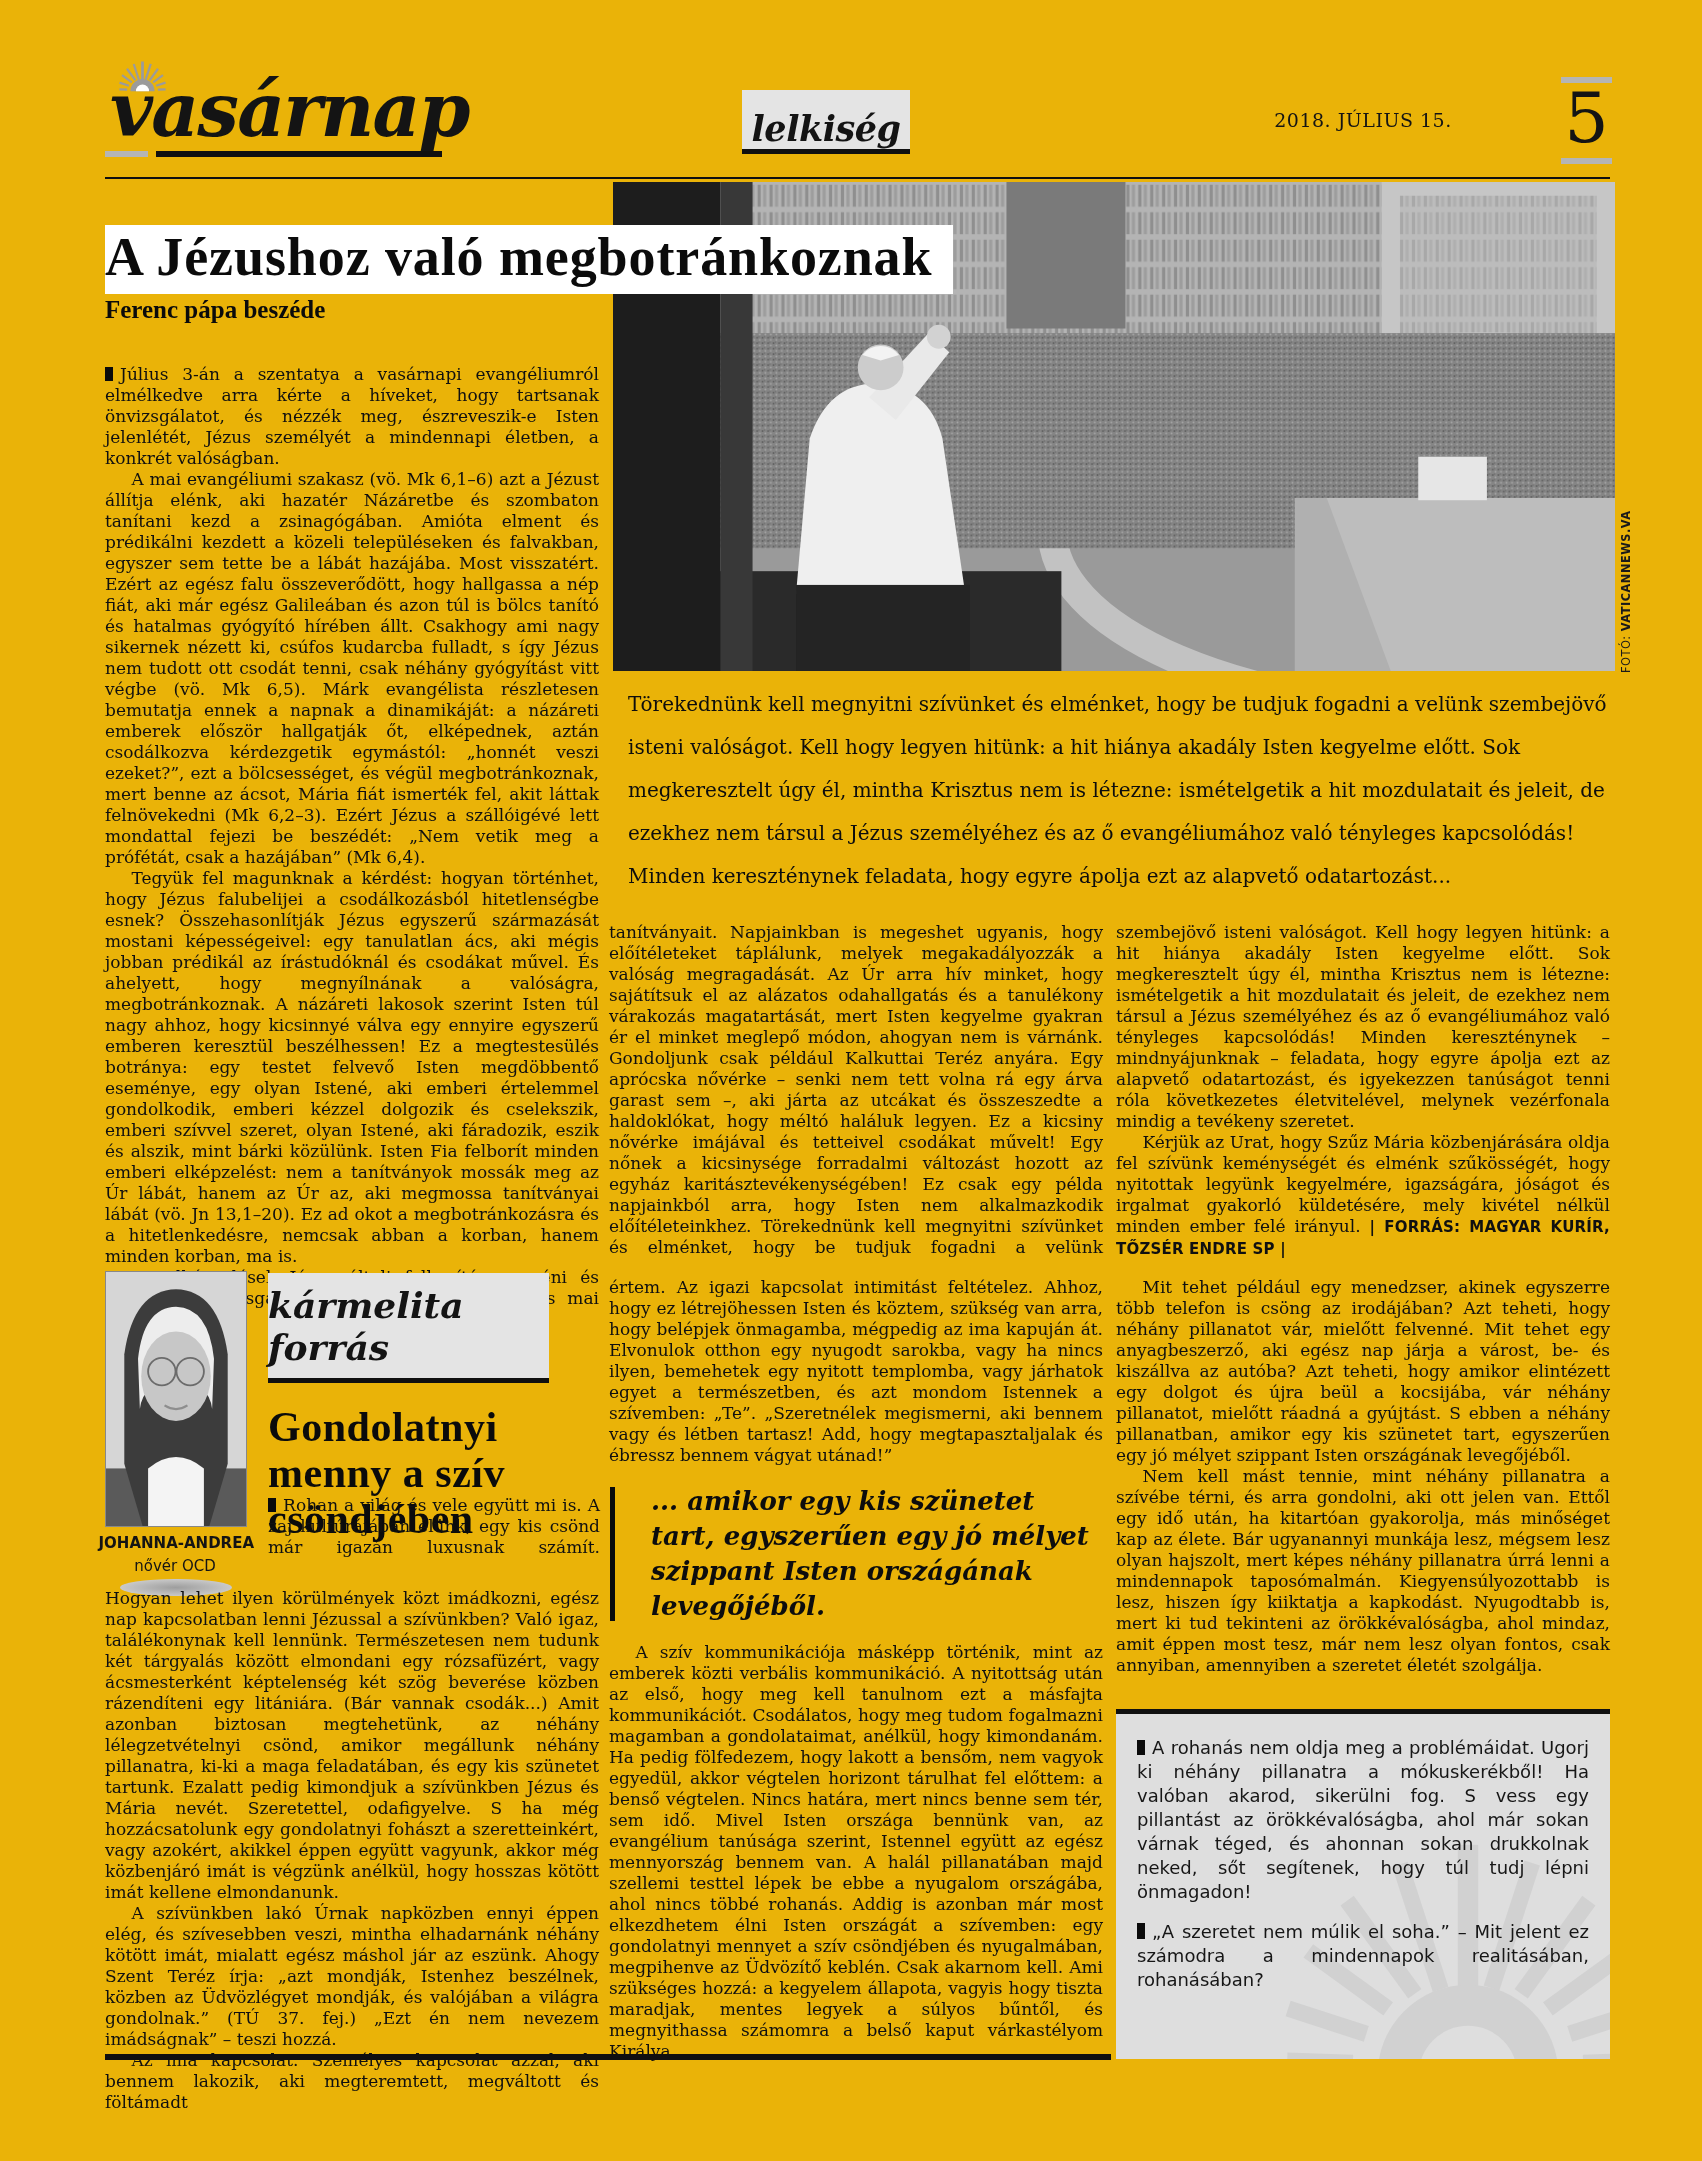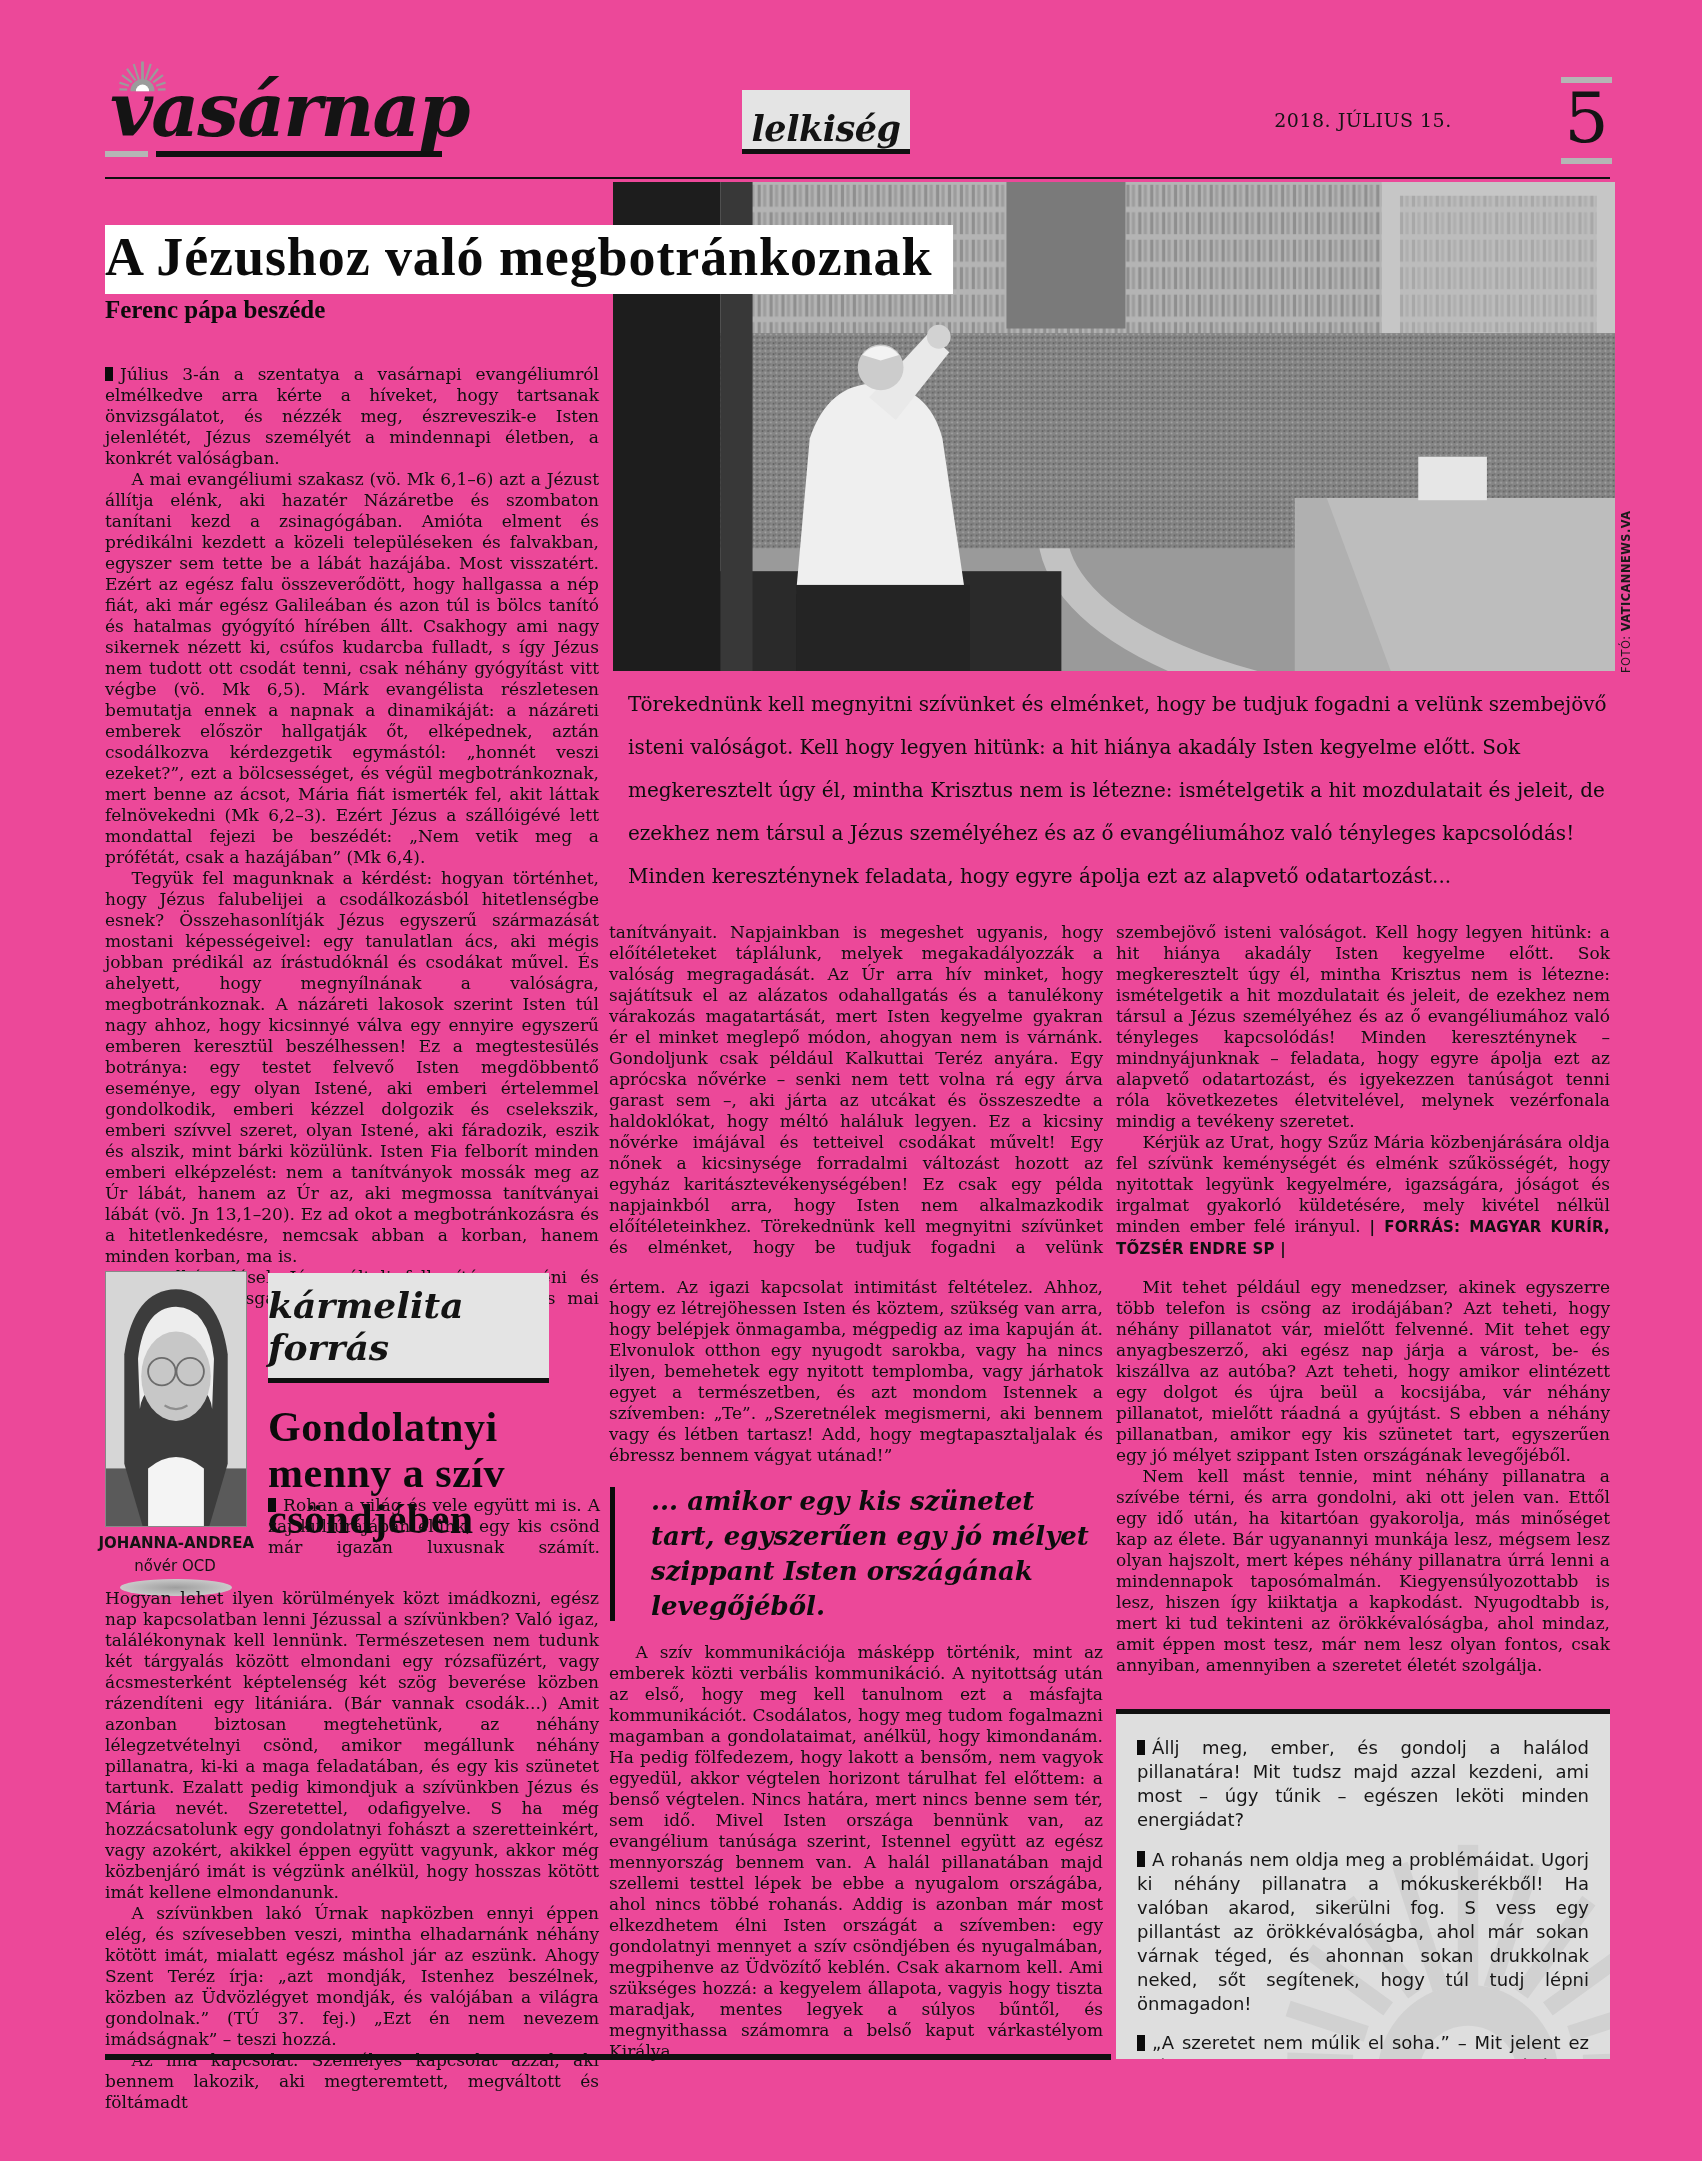--- a/index.html
+++ b/index.html
@@ -1,16 +1,16 @@
 <!DOCTYPE html>
 <html lang="hu" style="font-size:7.3px"><head>
 <meta charset="utf-8">
 <style>
   html,body{margin:0;padding:0;background:#ffffff;}
-  .page{position:relative;width:1702px;height:2161px;background:#ec4899;overflow:hidden;
+  .page{position:relative;width:1702px;height:2161px;background:#eab308;overflow:hidden;
         font-family:"DejaVu Serif",serif;color:#111;}
   
   .masthead{position:absolute;left:110px;top:69px;width:348px;height:92px;}
   .masthead .logotext{position:absolute;left:0;top:3.7px;font-family:"DejaVu Serif",serif;
         font-style:italic;font-weight:700;font-size:74px;letter-spacing:-1.8px;color:#141414;line-height:1;}
   .sunburst{position:absolute;}
   .masthead .sunburst{left:4.6px;top:-13px;width:55px;height:44px;}
   .mast-underline-gray{position:absolute;left:105px;top:151px;width:43px;height:6px;background:#b5b5b5;}
   .mast-underline{position:absolute;left:156px;top:151px;width:286px;height:6px;background:#101010;}
   .section-badge{position:absolute;left:742px;top:90px;width:168px;height:59px;background:#e4e4e4;
@@ -223,21 +223,20 @@
           <rect x="-2" y="-48" width="4" height="24" transform="rotate(-54)"></rect>
           <rect x="-2" y="-46" width="4" height="20" transform="rotate(72)"></rect>
           <rect x="-2" y="-46" width="4" height="20" transform="rotate(-72)"></rect>
           <rect x="-2" y="-44" width="4" height="16" transform="rotate(88)"></rect>
           <rect x="-2" y="-44" width="4" height="16" transform="rotate(-88)"></rect>
         </g>
         <path d="M28,64 A22,22 0 0 1 72,64 Z"></path>
         <path d="M38,64 A12,12 0 0 1 62,64 Z" fill="#dedede"></path>
       </g>
     </svg>
-    <p class="box-p"><span class="sq"></span><span>Állj meg, ember, és gondolj a halálod pillanatára! Mit tudsz majd azzal kezdeni, ami most – úgy tűnik – egészen leköti minden energiádat?</span></p>
     <p class="box-p"><span class="sq"></span><span>A rohanás nem oldja meg a problémáidat. Ugorj ki néhány pillanatra a mókuskerékből! Ha valóban akarod, sikerülni fog. S vess egy pillantást az örökkévalóságba, ahol már sokan várnak téged, és ahonnan sokan drukkolnak neked, sőt segítenek, hogy túl tudj lépni önmagadon!</span></p>
     <p class="box-p"><span class="sq"></span><span>„A szeretet nem múlik el soha.” – Mit jelent ez számodra a mindennapok realitásában, rohanásában?</span></p>
   </div>
 
   <div class="bottom-rule"></div>
 
 </div>
 
 
 </body></html>

